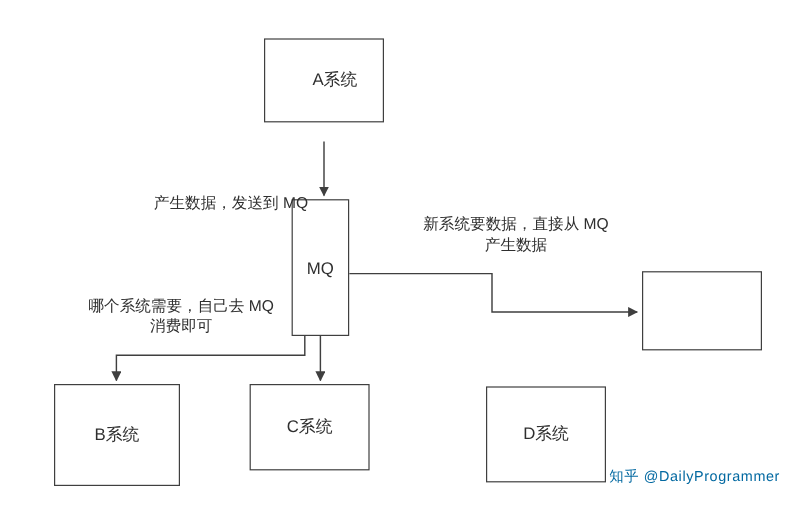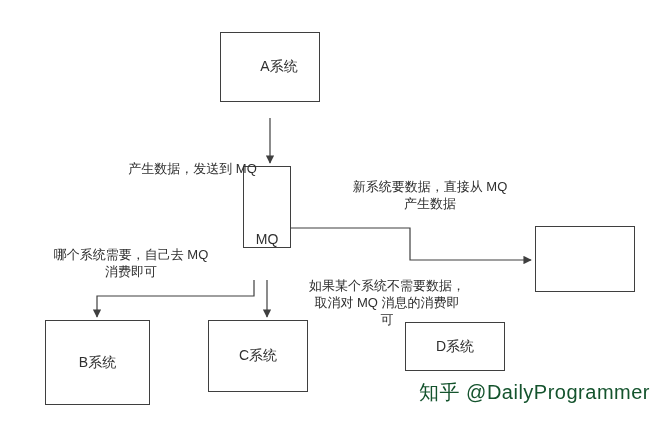--- a/index.html
+++ b/index.html
@@ -28,22 +28,22 @@
     font-size: 13px;
     color: #2f2f2f;
     text-align: center;
     white-space: pre-line;
     line-height: 1.3;
   }
   .watermark {
     position: absolute;
     right: 16px;
     bottom: 16px;
-    font-size: 20px;
-    color: #14532d;
+    font-size: 12px;
+    color: #0369a1;
     letter-spacing: 0.5px;
   }
 </style>
 </head>
 <body>
 
 <div class="canvas">
 
   <svg class="wires" width="666" height="422" viewBox="0 0 666 422" aria-hidden="true">
     <defs>
@@ -54,47 +54,44 @@
     <path d="M 270 118 V 163" fill="none" stroke="#3f3f3f" stroke-width="1.2" marker-end="url(#arrow)"></path>
     <path d="M 267 280 V 317" fill="none" stroke="#3f3f3f" stroke-width="1.2" marker-end="url(#arrow)"></path>
     <path d="M 254 280 V 296 H 97 V 317" fill="none" stroke="#3f3f3f" stroke-width="1.2" marker-end="url(#arrow)"></path>
     <path d="M 291 228 H 410 V 260 H 531" fill="none" stroke="#3f3f3f" stroke-width="1.2" marker-end="url(#arrow)"></path>
   </svg>
 
   <div class="node" style="left:220px; top:32px; width:100px; height:70px;padding-left:18px;">
     <span>A系统</span>
   </div>
 
-  <div class="node" style="left:243px; top:166px; width:48px; height:82px;align-items:flex-end;">
+  <div class="node" style="left:243px; top:166px; width:48px; height:114px;">
     <span>MQ</span>
   </div>
 
   <div class="node" style="left:45px; top:320px; width:105px; height:85px;">
     <span>B系统</span>
   </div>
 
   <div class="node" style="left:208px; top:320px; width:100px; height:72px;">
     <span>C系统</span>
   </div>
 
-  <div class="node" style="left:405px; top:322px; width:100px; height:49px;">
+  <div class="node" style="left:405px; top:322px; width:100px; height:80px;">
     <span>D系统</span>
   </div>
 
   <div class="node" style="left:535px; top:226px; width:100px; height:66px;">
     <span></span>
   </div>
 
   <div class="edge-label" style="left:105px; top:133px; width:175px;margin-top:28px;">产生数据，发送到 MQ</div>
 
-  <div class="edge-label" style="left:36px; top:247px; width:190px;">哪个系统需要，自己去 MQ
+  <div class="edge-label" style="left:56px; top:247px; width:190px;">哪个系统需要，自己去 MQ
 消费即可</div>
 
   <div class="edge-label" style="left:330px; top:179px; width:200px;">新系统要数据，直接从 MQ
 产生数据</div>
 
-  <div class="edge-label" style="left:292px; top:278px; width:190px;">如果某个系统不需要数据，
-取消对 MQ 消息的消费即
-可</div>
 
   <div class="watermark">知乎 @DailyProgrammer</div>
 
 </div>
 
 </body></html>

